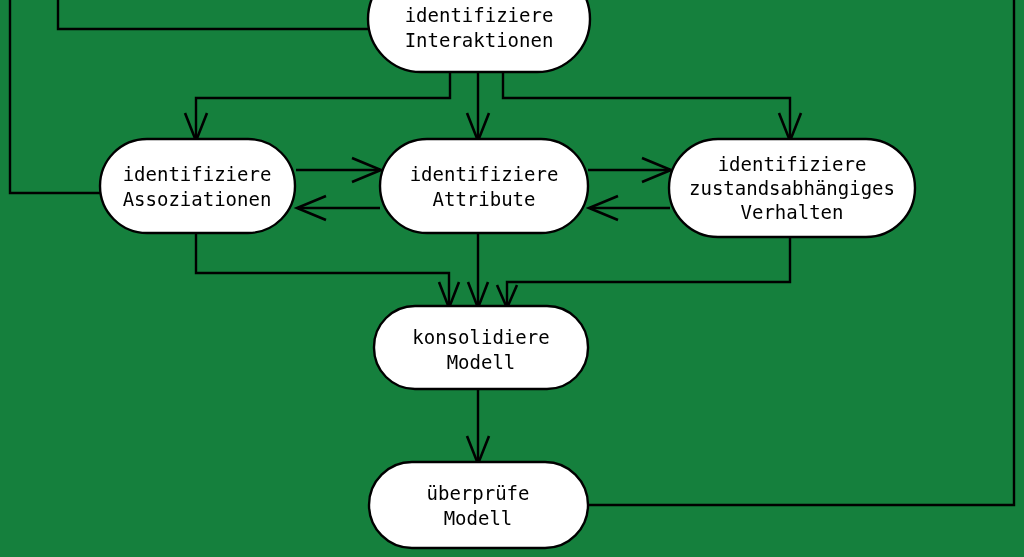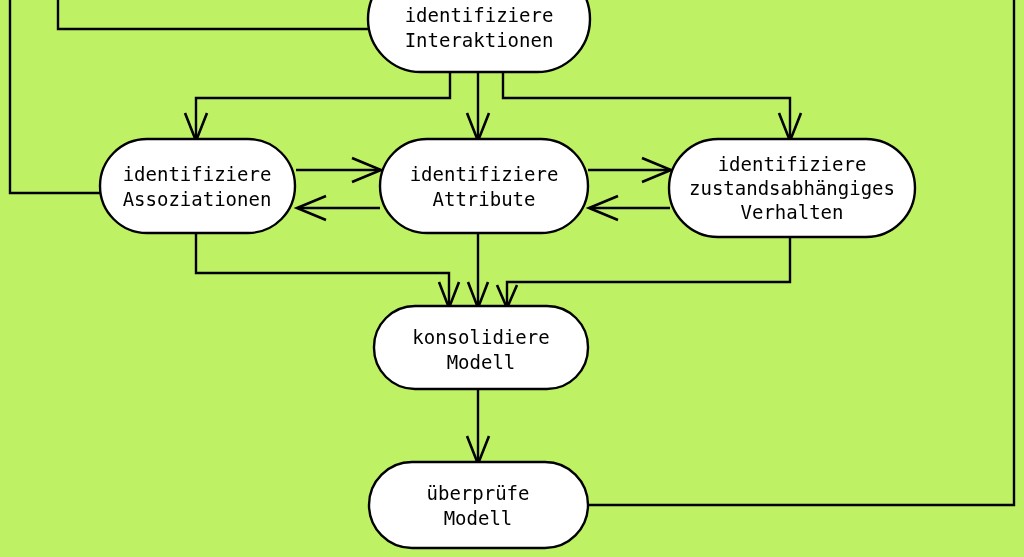--- a/index.html
+++ b/index.html
@@ -8,21 +8,21 @@
     padding: 0;
     background: #ffffff;
   }
   body {
     font-family: "DejaVu Sans Mono", "Liberation Mono", monospace;
   }
   #diagram-root {
     position: relative;
     width: 1024px;
     height: 557px;
-    background: #bef264;
+    background: #15803d;
     overflow: hidden;
   }
   #flow-svg {
     display: block;
     width: 1024px;
     height: 557px;
   }
   .node-shape {
     fill: #ffffff;
     stroke: #000000;

